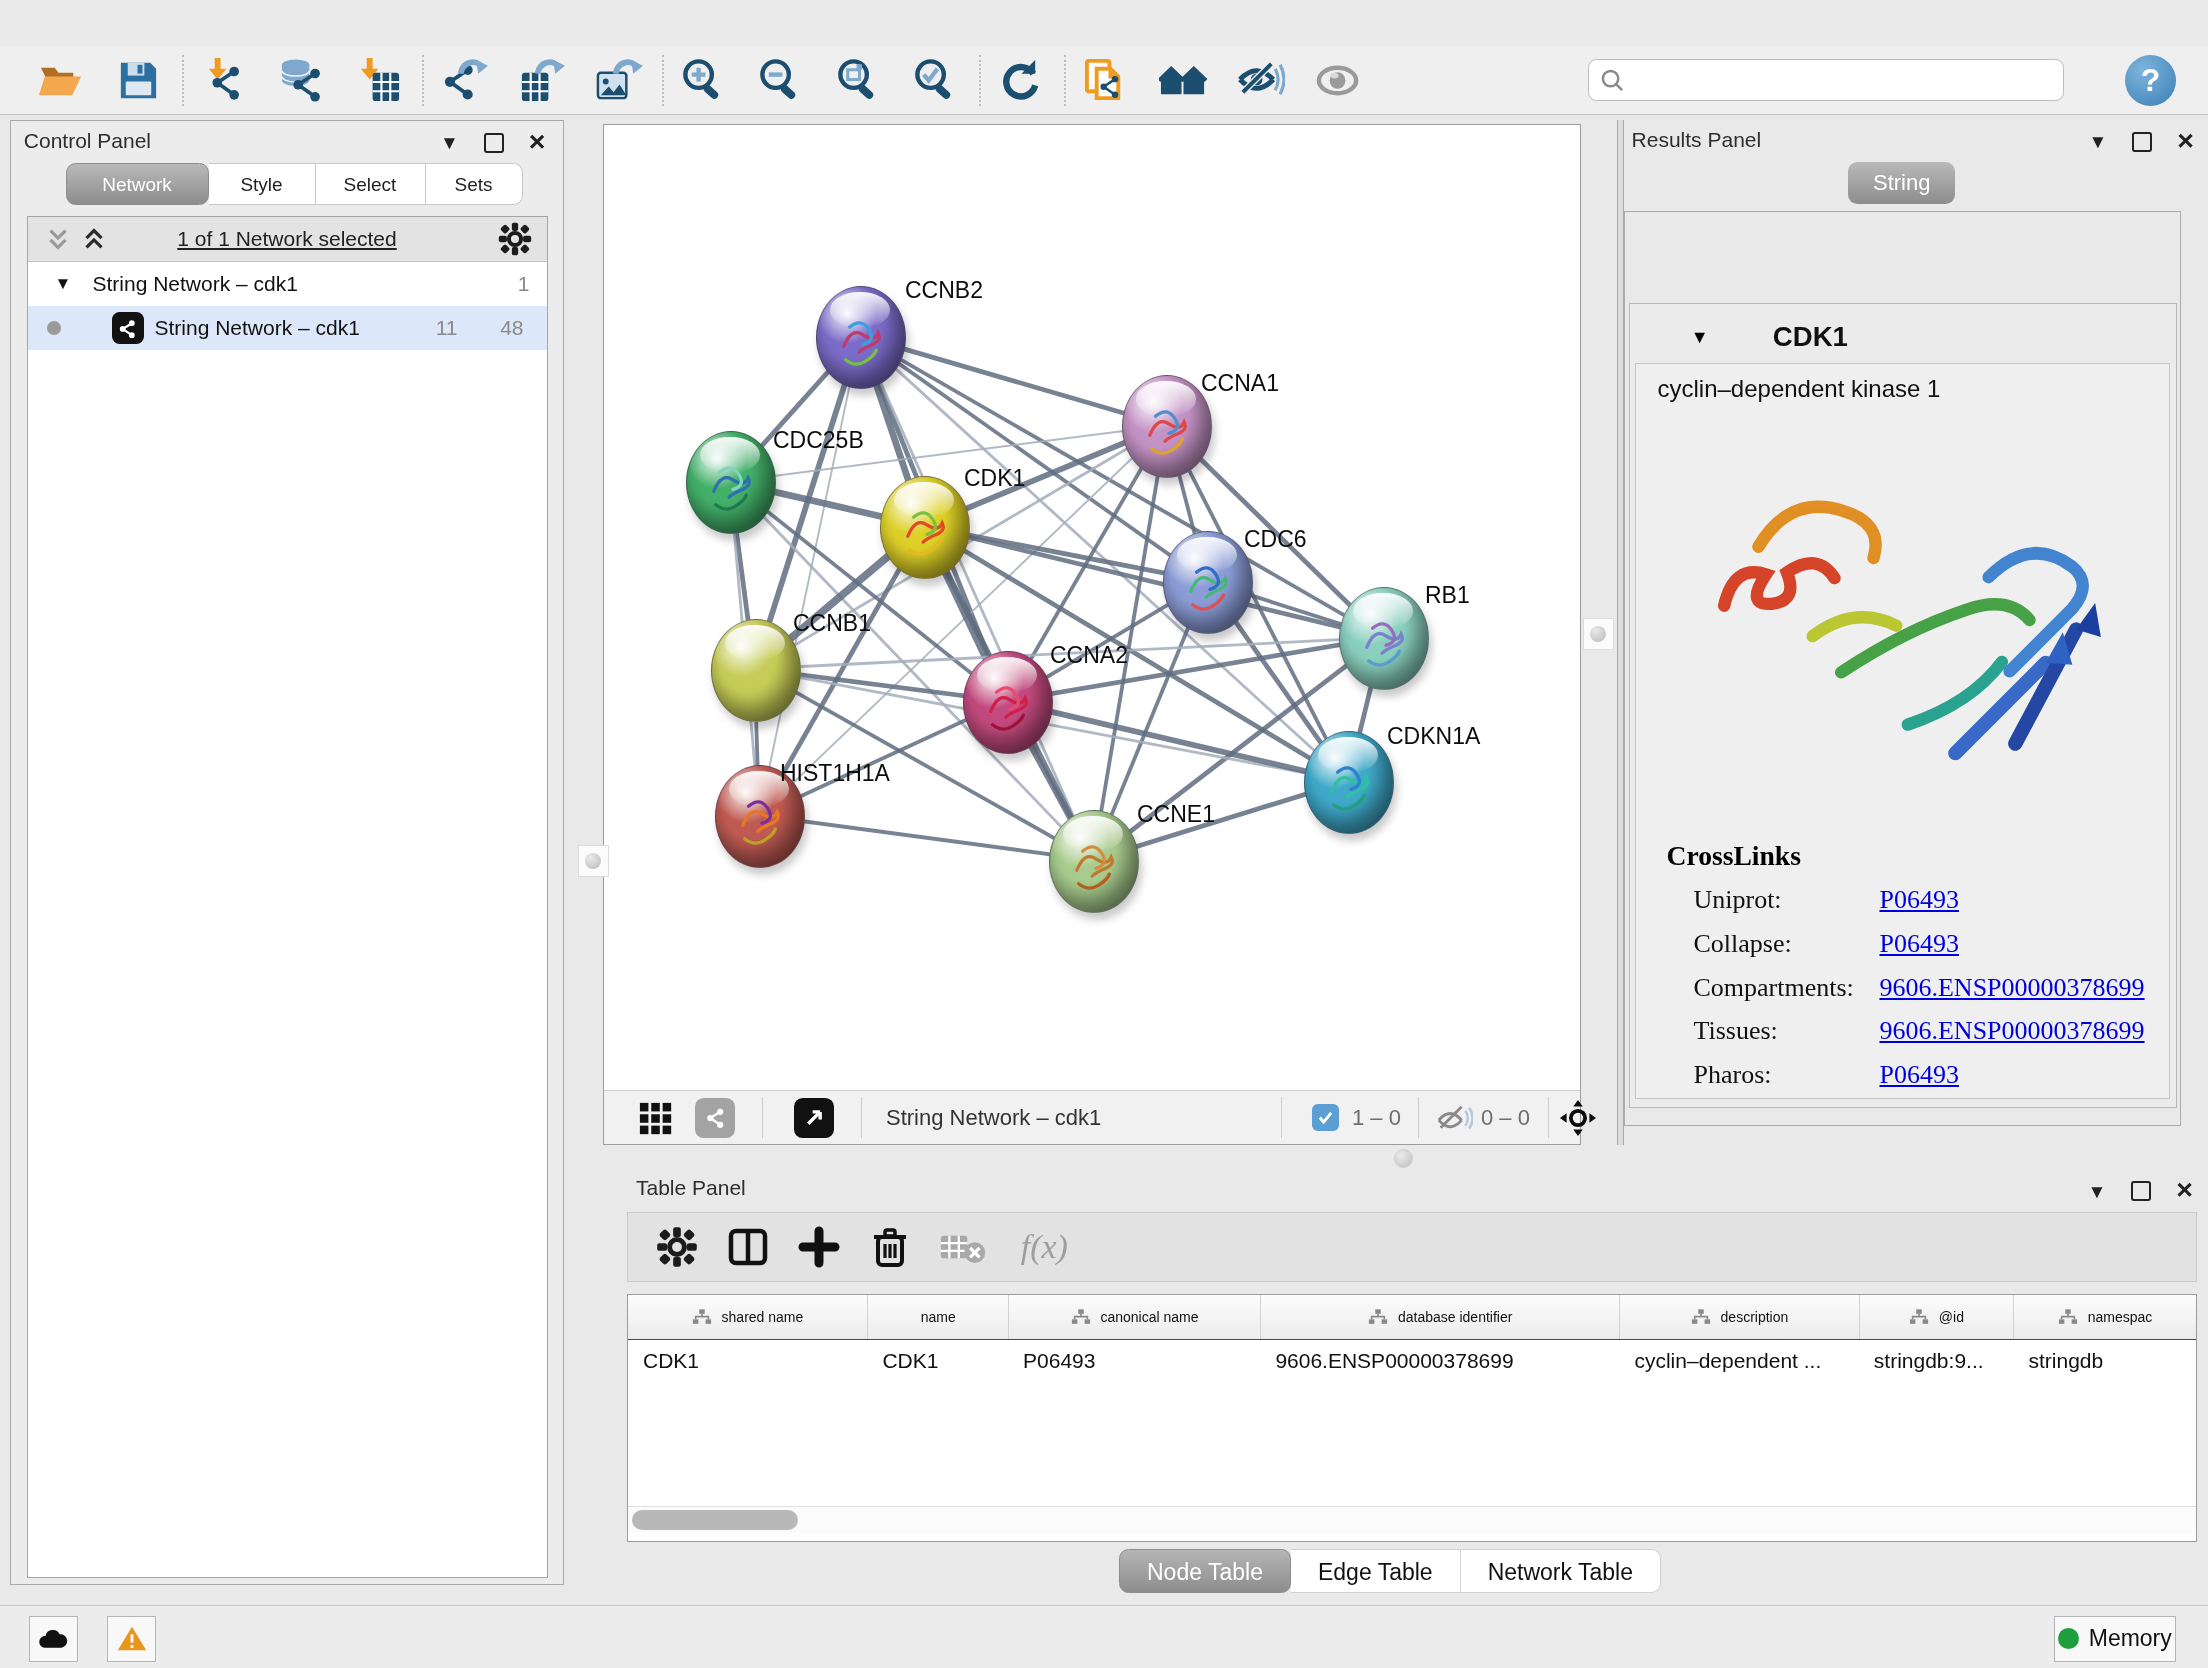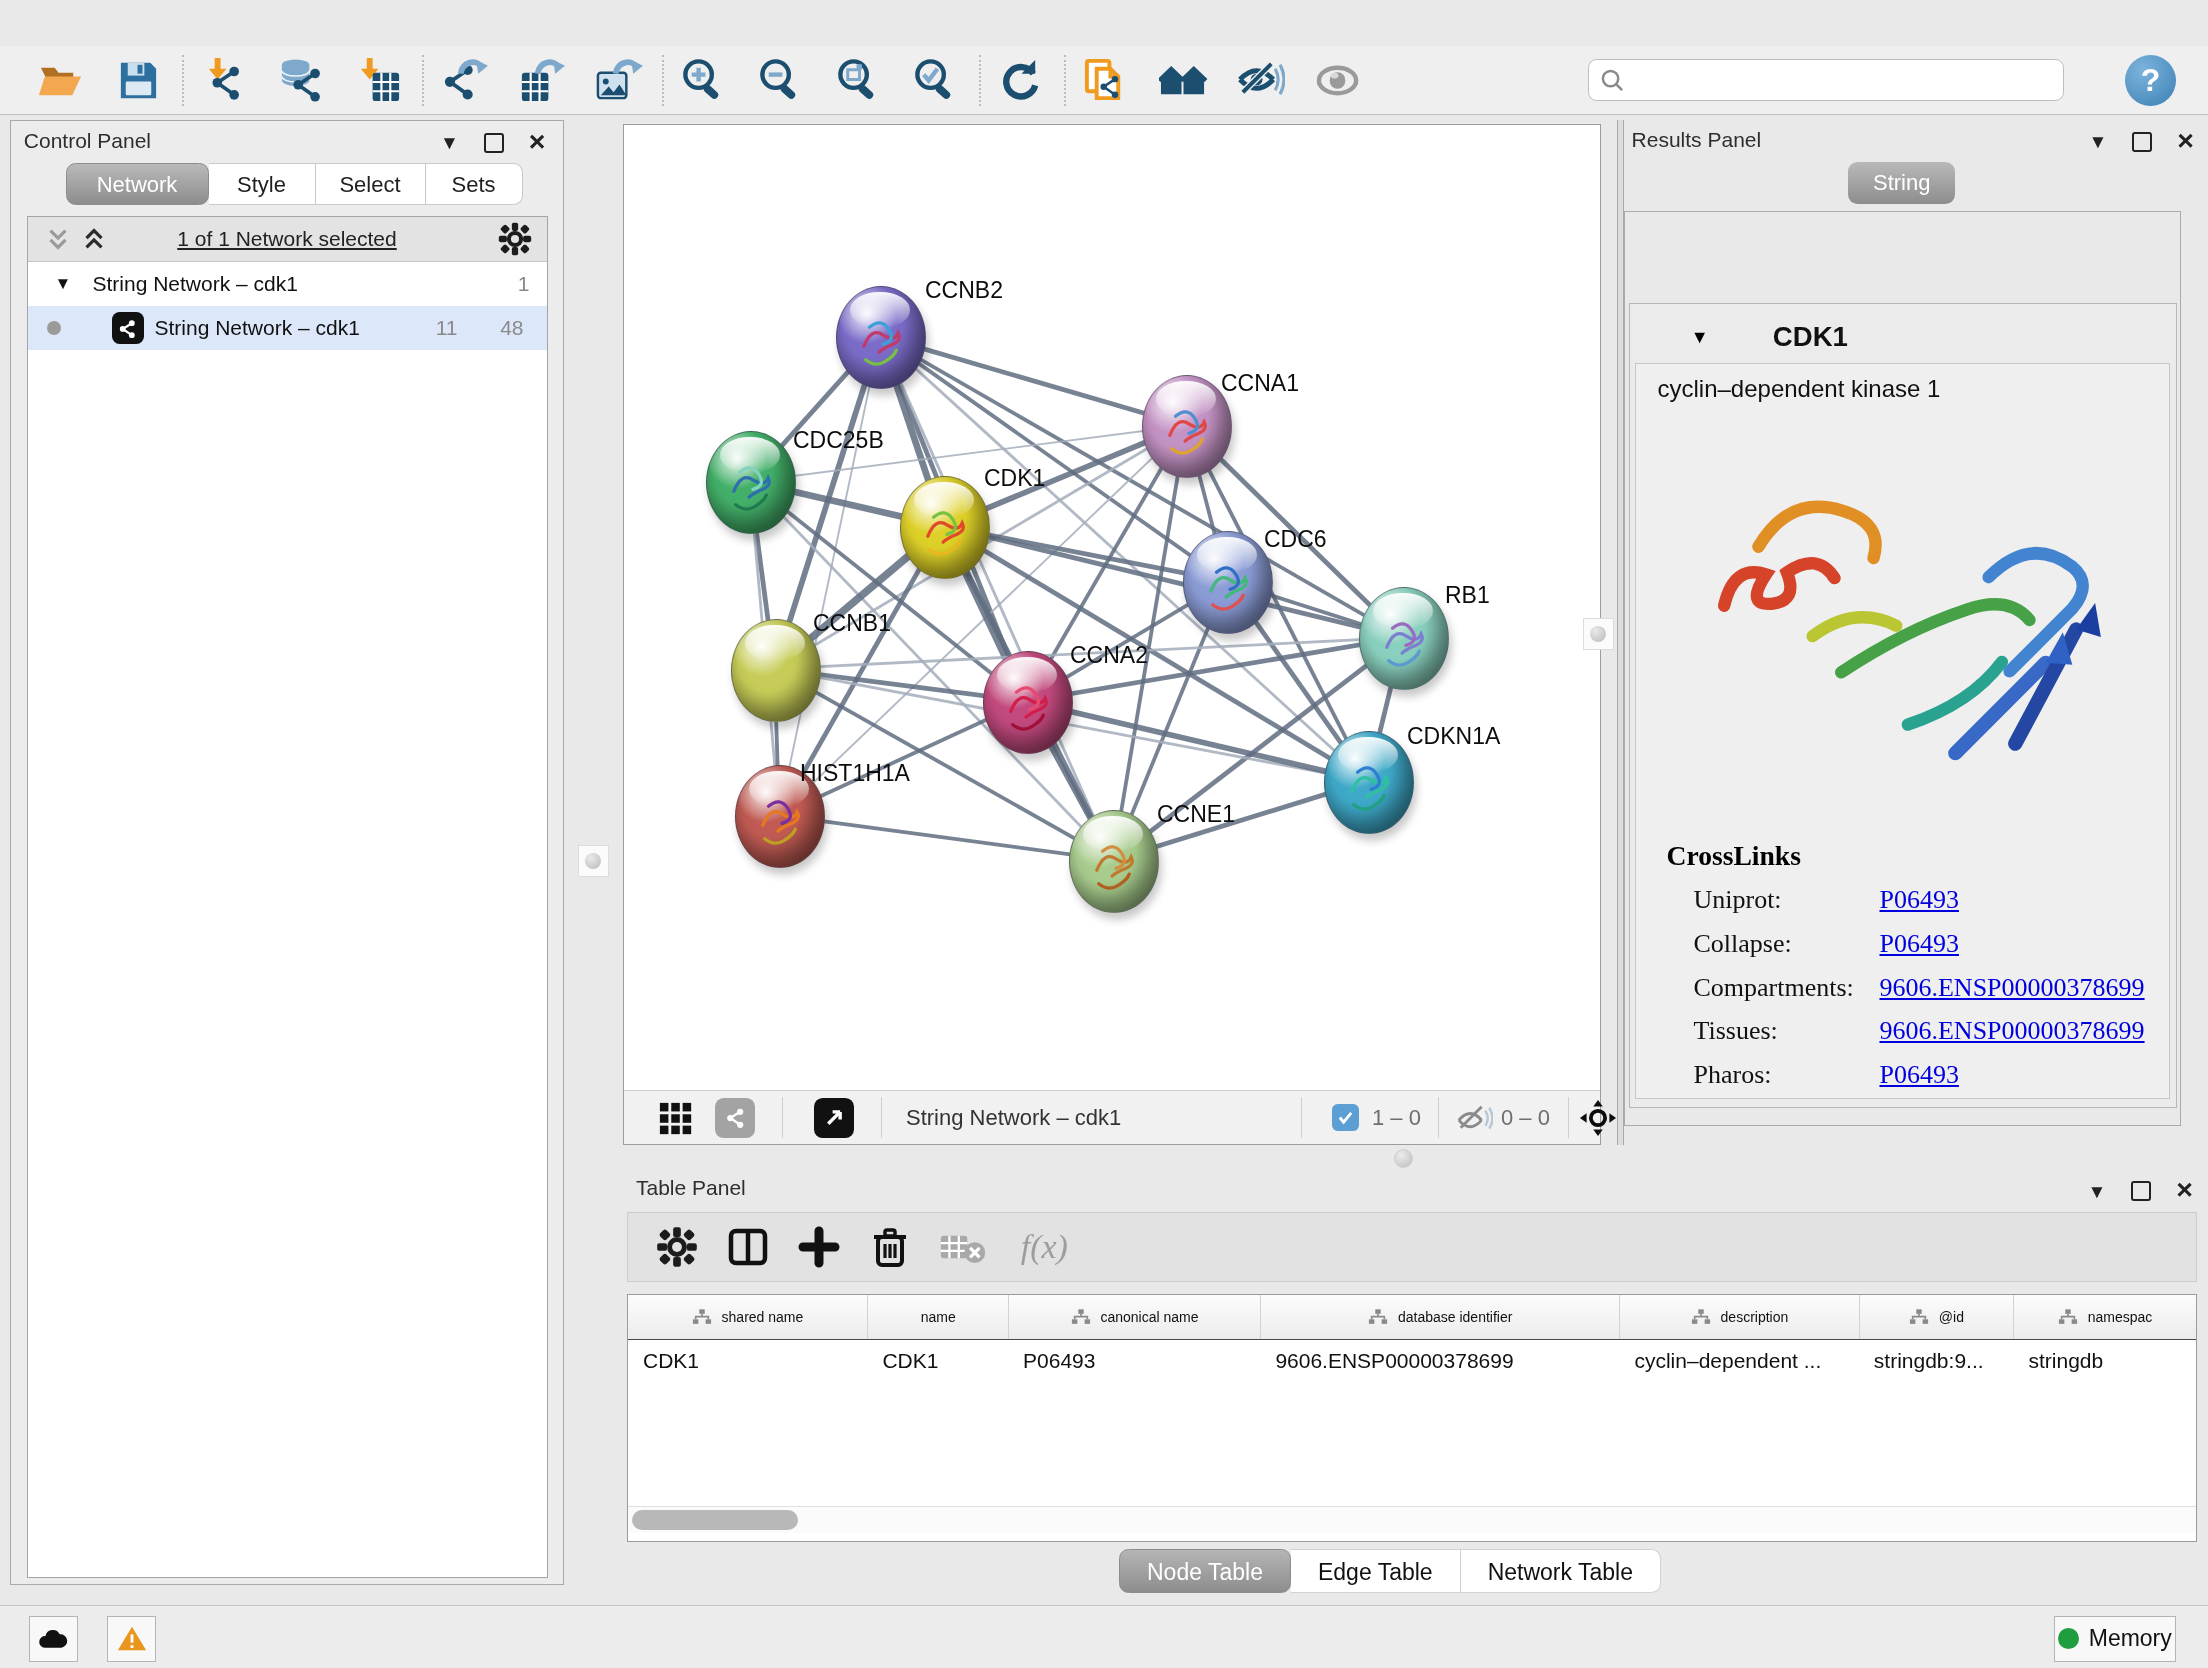--- a/index.html
+++ b/index.html
@@ -32,38 +32,38 @@
   .panel-title{font-size:21px;color:#2e2e2e;}
   .winctl{position:absolute;display:flex;gap:25px;align-items:center;}
   .wc{font-size:19px;color:#222;cursor:pointer;line-height:1;}
   .wc.box{width:16px;height:16px;border:2.4px solid #222;border-radius:2.9px;}
   .wc.x{font-size:28.5px;font-weight:900;margin-top:-3.8px;}
 
   
   .cpanel{position:absolute;left:9.5px;top:120px;width:554px;height:1465px;background:#ececec;
     border:1px solid #a9a9a9;box-sizing:border-box;}
   .cp-tabs{position:absolute;left:55px;top:42px;display:flex;}
-  .tabseg{height:42px;line-height:42px;text-align:center;font-size:22px;color:#1f1f1f;background:#fff;
+  .tabseg{height:42px;line-height:42px;text-align:center;font-size:19px;color:#1f1f1f;background:#fff;
     border:1px solid #c9c9c9;border-left:none;cursor:pointer;box-sizing:border-box;padding:0 3.8px;}
   .tabseg:first-child{border-left:1px solid #c9c9c9;border-radius:9.5px 0 0 9.5px;}
   .tabseg:last-child{border-radius:0 9.5px 9.5px 0;}
   .tabseg.active{background:linear-gradient(#b9b9b9,#8d8d8d);color:#fff;border-color:#8d8d8d;border-radius:9.5px;}
   .cp-inner{position:absolute;left:16px;top:95px;width:521px;height:1362px;background:#fff;
     border:1px solid #a5a5a5;box-sizing:border-box;}
   .cp-statusbar{height:44px;background:#e3e3e3;border-bottom:1px solid #c6c6c6;position:relative;
     display:flex;align-items:center;}
   .cp-status-text{position:absolute;left:0;right:0;text-align:center;font-size:21px;color:#222;text-decoration:underline;}
   .tree-row{position:relative;height:44px;display:flex;align-items:center;font-size:21px;color:#111;}
   .tree-row.selected{background:#dce8fa;}
   .tree-count{position:absolute;font-size:21px;color:#8a8a8a;}
   .share-badge{width:32px;height:32px;border-radius:7.6px;background:#111;display:flex;align-items:center;justify-content:center;}
 
   
   .netpanel{position:absolute;left:603px;top:124px;width:978px;height:1021px;background:#fff;
-    border:1px solid #9c9c9c;box-sizing:border-box;margin-left:20px;}
+    border:1px solid #9c9c9c;box-sizing:border-box;}
   .net-canvas{position:absolute;left:0;top:0;right:0;bottom:53px;overflow:hidden;}
   .net-canvas svg.edges{position:absolute;left:0;top:0;}
   .node{position:absolute;width:88px;height:101px;border-radius:50%;border:1.9px solid rgba(55,55,70,.5);
     box-shadow:inset -7.6px -11.4px 19px rgba(0,0,0,.30), 2.9px 6.7px 8.6px rgba(0,0,0,.22);cursor:pointer;}
   .node::before{content:"";position:absolute;left:15%;top:5%;width:68%;height:36%;border-radius:50%;
     background:linear-gradient(rgba(255,255,255,.95),rgba(255,255,255,0));}
   .node svg{position:absolute;inset:0;}
   .nlabel{position:absolute;font-size:23px;color:#0c0c0c;white-space:nowrap;}
   .nv-bottom{position:absolute;left:0;right:0;bottom:0;height:53px;background:#f1f1f1;border-top:1px solid #cfcfcf;}
   .nv-sep{position:absolute;top:5.7px;bottom:5.7px;width:1px;background:#cfcfcf;}

